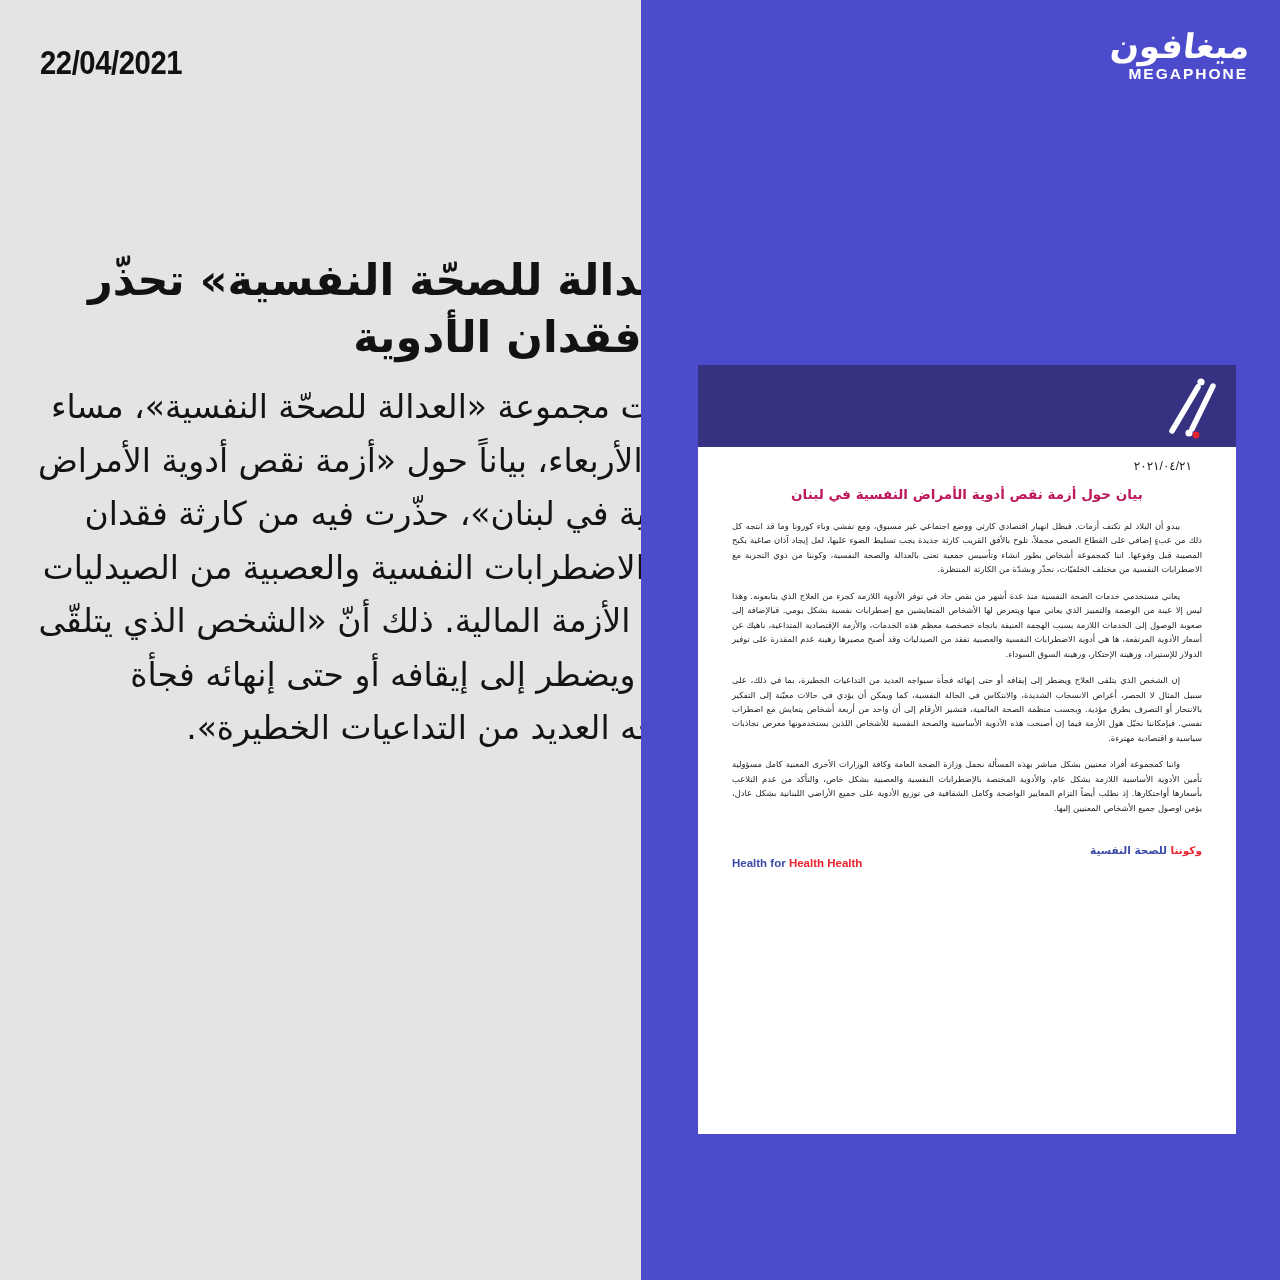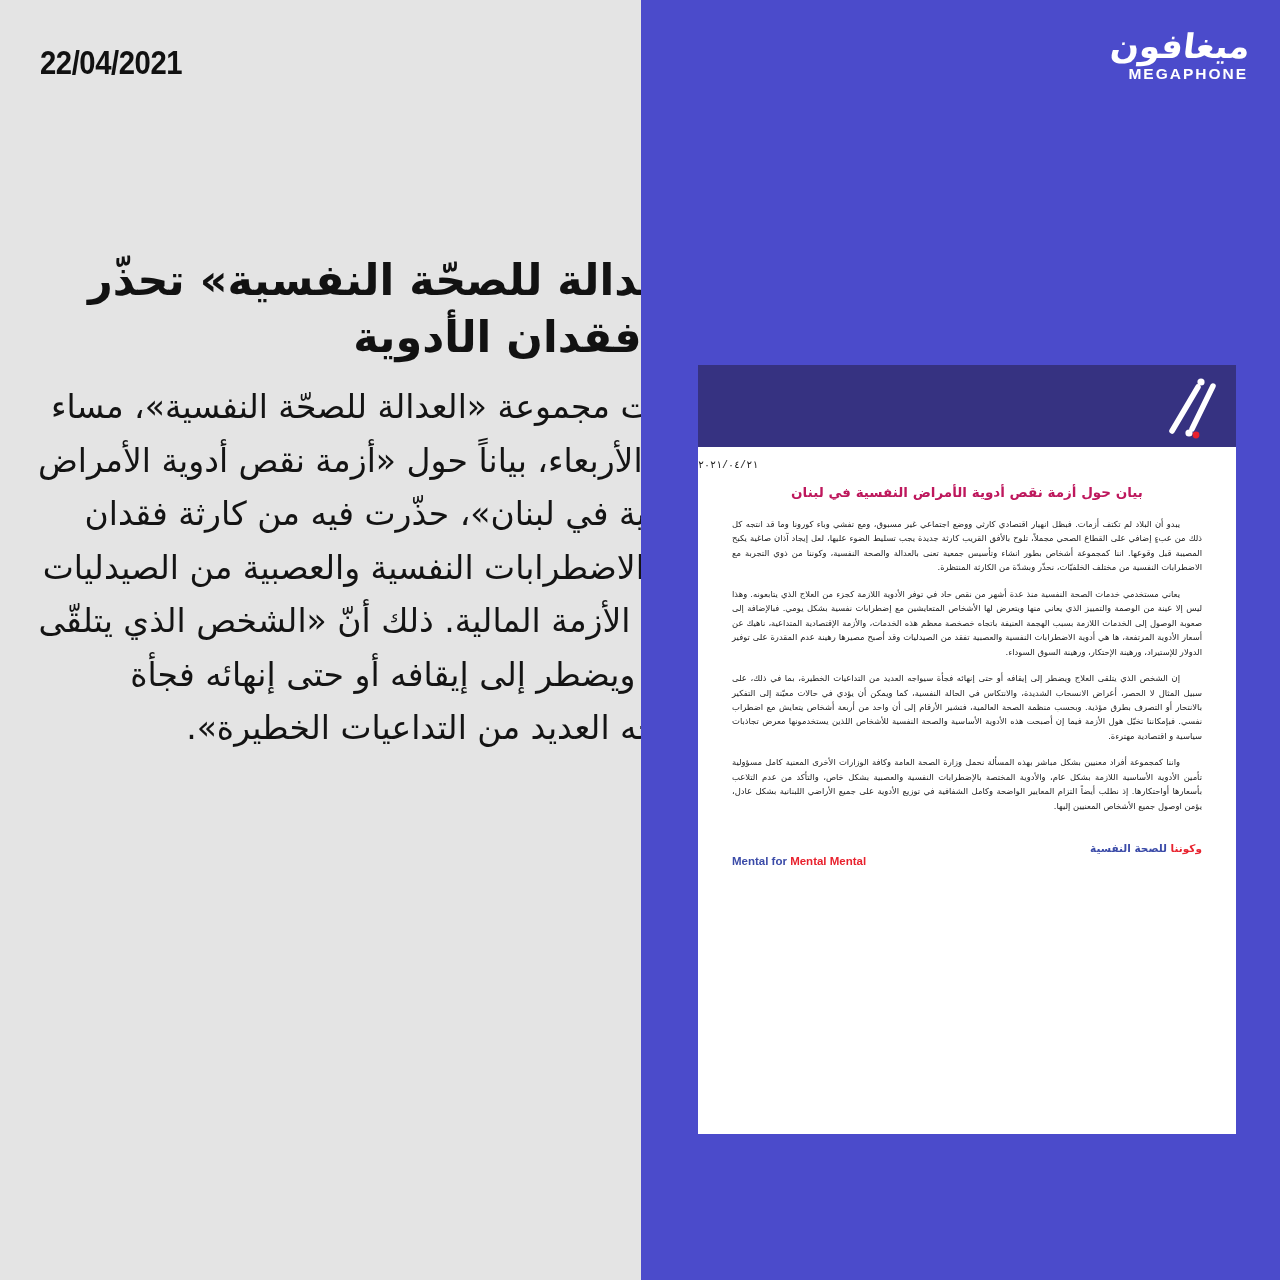--- a/index.html
+++ b/index.html
@@ -140,24 +140,24 @@
 
   #doc-header-logo {
     position: absolute;
     right: 16px;
     top: 8px;
     width: 62px;
     height: 66px;
   }
 
   #doc-date {
-    text-align: left;
-    direction: rtl;
-    font-family: Liberation Mono, monospace;
-    font-size: 10px;
+    text-align: right;
+    direction: rtl;
+    font-family: Liberation Sans, sans-serif;
+    font-size: 12px;
     color: #1a1a1a;
     margin: 12px 44px 0 0;
     letter-spacing: 0.3px;
   }
 
   #doc-title {
     text-align: center;
     direction: rtl;
     font-family: "DejaVu Sans", sans-serif;
     font-weight: 700;
@@ -252,20 +252,20 @@
         <p class="doc-body">إن الشخص الذي يتلقى العلاج ويضطر إلى إيقافه أو حتى إنهائه فجأة سيواجه العديد من التداعيات الخطيرة، بما في ذلك، على سبيل المثال لا الحصر، أعراض الانسحاب الشديدة، والانتكاس في الحالة النفسية، كما ويمكن أن يؤدي في حالات معيّنة إلى التفكير بالانتحار أو التصرف بطرق مؤذية. وبحسب منظمة الصحة العالمية، فتشير الأرقام إلى أن واحد من أربعة أشخاص يتعايش مع اضطراب نفسي. فبإمكاننا تخيّل هول الأزمة فيما إن أصبحت هذه الأدوية الأساسية والصحة النفسية للأشخاص اللذين يستخدمونها معرض تجاذبات سياسية و اقتصادية مهترءة.</p>
         <p class="doc-body">واننا كمجموعة أفراد معنيين بشكل مباشر بهذه المسألة نحمل وزارة الصحة العامة وكافة الوزارات الأخرى المعنية كامل مسؤولية تأمين الأدوية الأساسية اللازمة بشكل عام، والأدوية المختصة بالإضطرابات النفسية والعصبية بشكل خاص، والتأكد من عدم التلاعب بأسعارها أواحتكارها. إذ نطلب أيضاً التزام المعايير الواضحة وكامل الشفافية في توزيع الأدوية على جميع الأراضي اللبنانية بشكل عادل، يؤمن اوصول جميع الأشخاص المعنيين إليها.</p>
       </div>
 
       <div id="doc-signature">
         <div class="sig-ar">
           <span class="c-red">وكوننا</span>
           <span class="c-blue">للصحة النفسية</span>
         </div>
         <div class="sig-en">
-          <span class="c-blue">Mental for </span><span class="c-red">Mental Mental</span>
+          <span class="c-blue">Health for </span><span class="c-red">Health Health</span>
         </div>
       </div>
 
     </div>
   </div>
 
 </div>
 
 </body></html>

